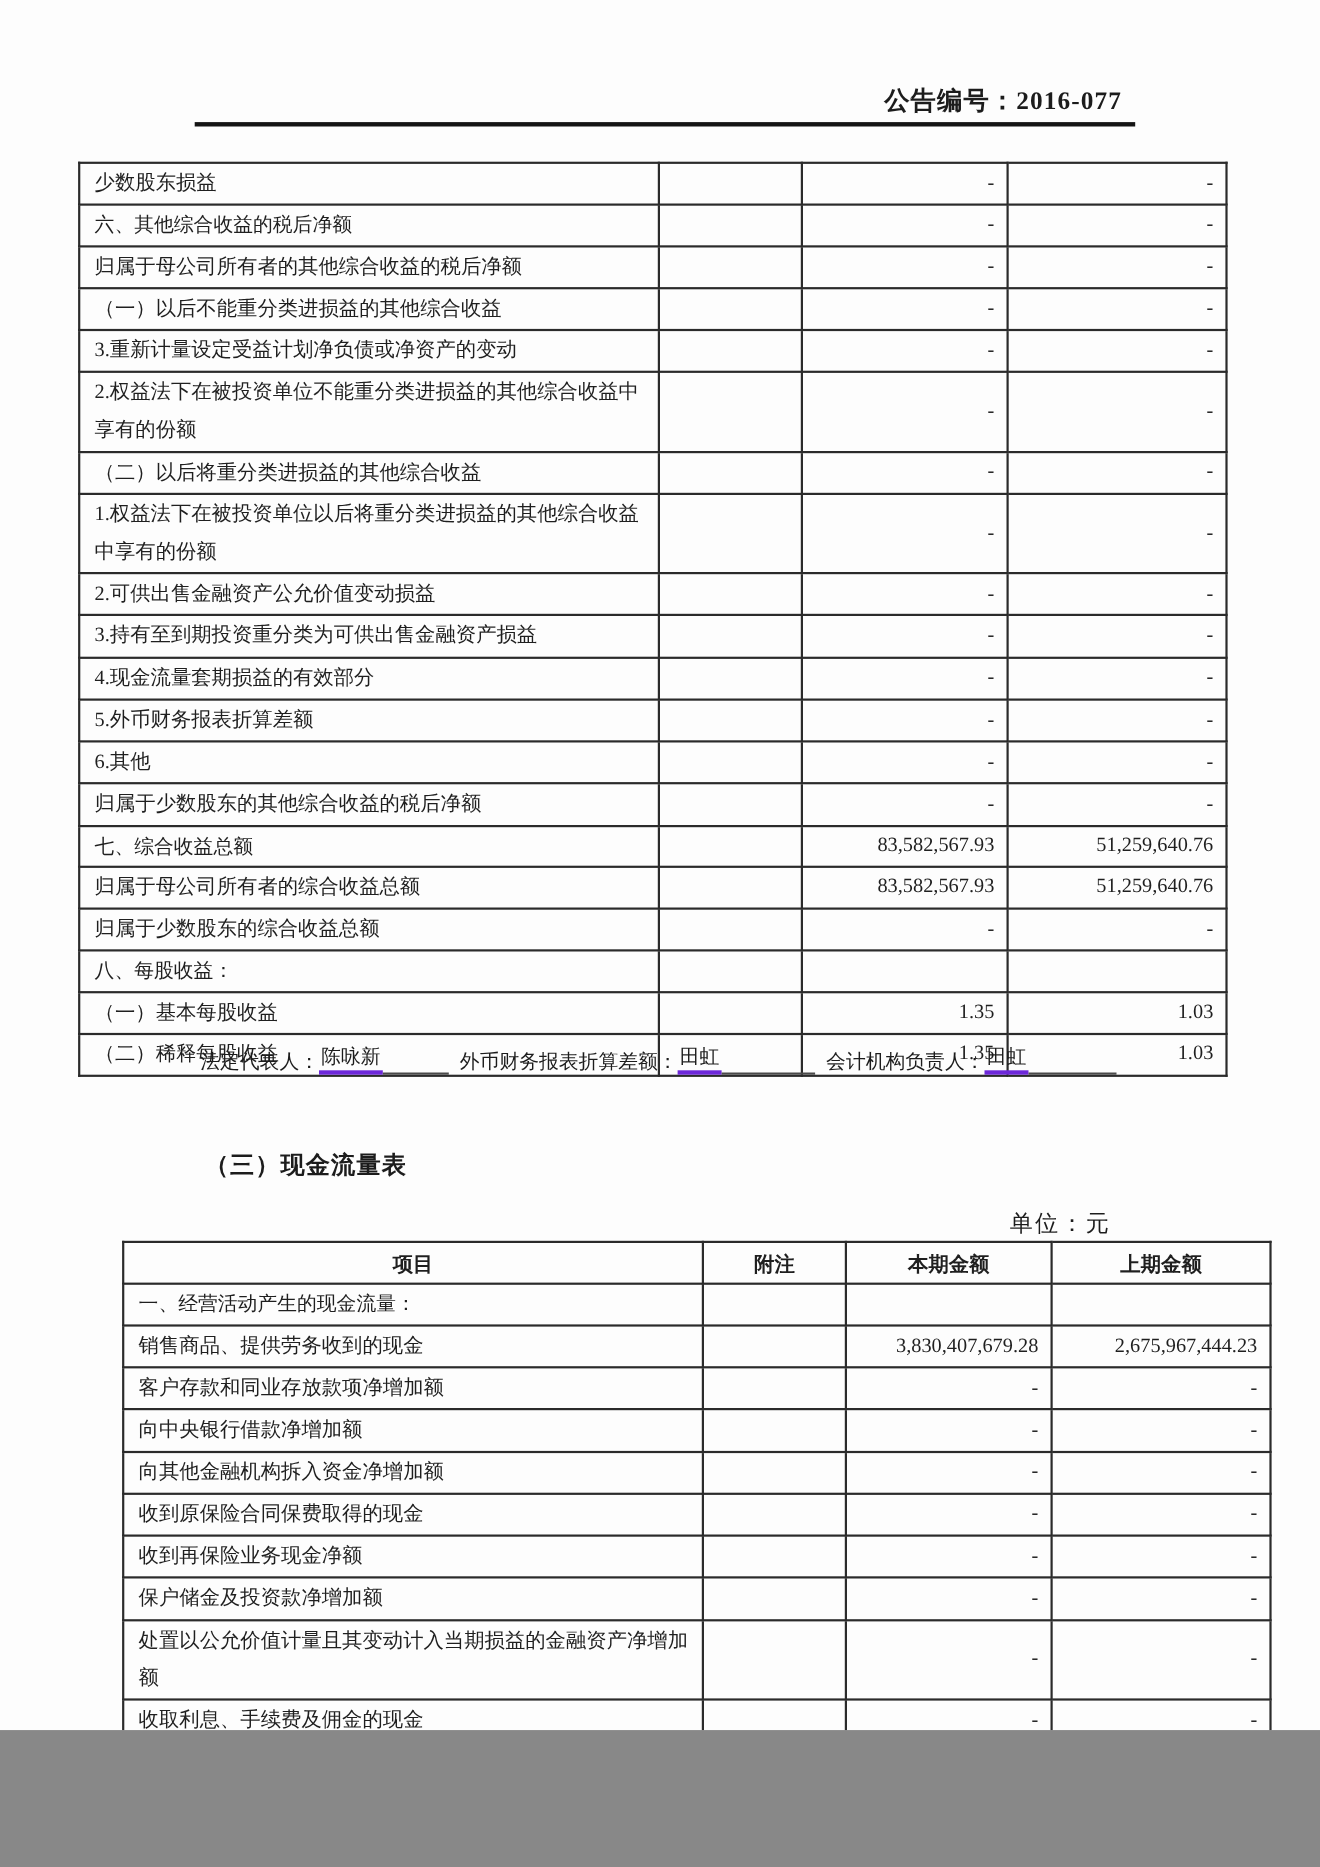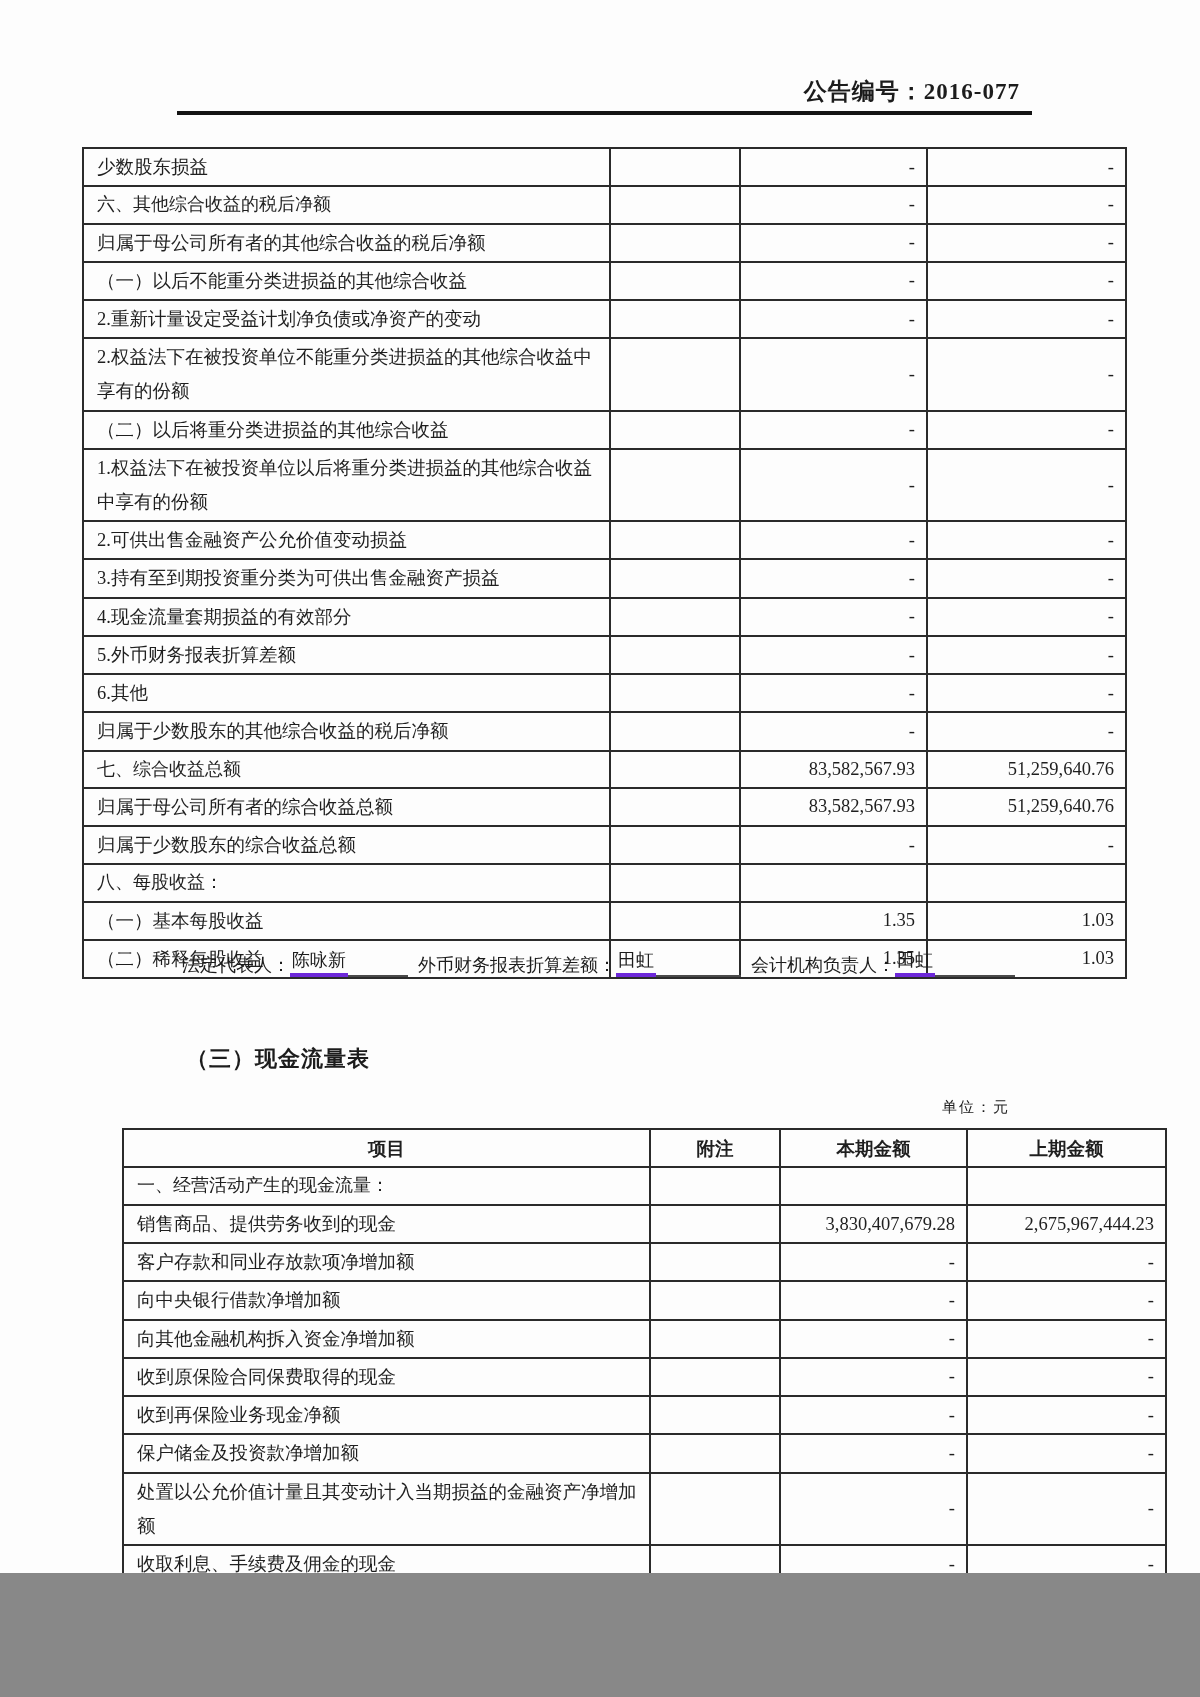--- a/index.html
+++ b/index.html
@@ -25,21 +25,21 @@
   .header-rule {
     position: absolute;
     top: 111px;
     left: 177px;
     width: 855px;
     height: 4px;
     background: #141414;
   }
   table.fin-table {
     position: absolute;
-    left: 82px;
+    left: 71px;
     width: 1043px;
     border-collapse: collapse;
     table-layout: fixed;
     font-size: 18.5px;
     color: #1f1f1f;
     border-radius: 14px;
   }
   table.income-table { top: 147px; }
   table.cashflow-table { top: 1128px; margin-left: 40px; }
   .fin-table td, .fin-table th {
@@ -90,21 +90,21 @@
     left: 186px;
     font-size: 22px;
     font-weight: 700;
     font-family: "Liberation Sans", "DejaVu Sans", sans-serif;
     letter-spacing: 1px;
   }
   .unit-label {
     position: absolute;
     top: 1098px;
     right: 190px;
-    font-size: 15px;
+    font-size: 21px;
     letter-spacing: 2px;
   }
 </style>
 </head>
 <body>
 
 <div class="page">
 
   <div class="doc-number">公告编号：2016-077</div>
   <div class="header-rule"></div>
@@ -135,21 +135,21 @@
           <td class="cell-current">-</td>
           <td class="cell-previous">-</td>
         </tr>
         <tr>
           <td class="cell-label">（一）以后不能重分类进损益的其他综合收益</td>
           <td class="cell-note"></td>
           <td class="cell-current">-</td>
           <td class="cell-previous">-</td>
         </tr>
         <tr>
-          <td class="cell-label">2.重新计量设定受益计划净负债或净资产的变动</td>
+          <td class="cell-label">3.重新计量设定受益计划净负债或净资产的变动</td>
           <td class="cell-note"></td>
           <td class="cell-current">-</td>
           <td class="cell-previous">-</td>
         </tr>
         <tr>
           <td class="cell-label">2.权益法下在被投资单位不能重分类进损益的其他综合收益中享有的份额</td>
           <td class="cell-note"></td>
           <td class="cell-current">-</td>
           <td class="cell-previous">-</td>
         </tr>

